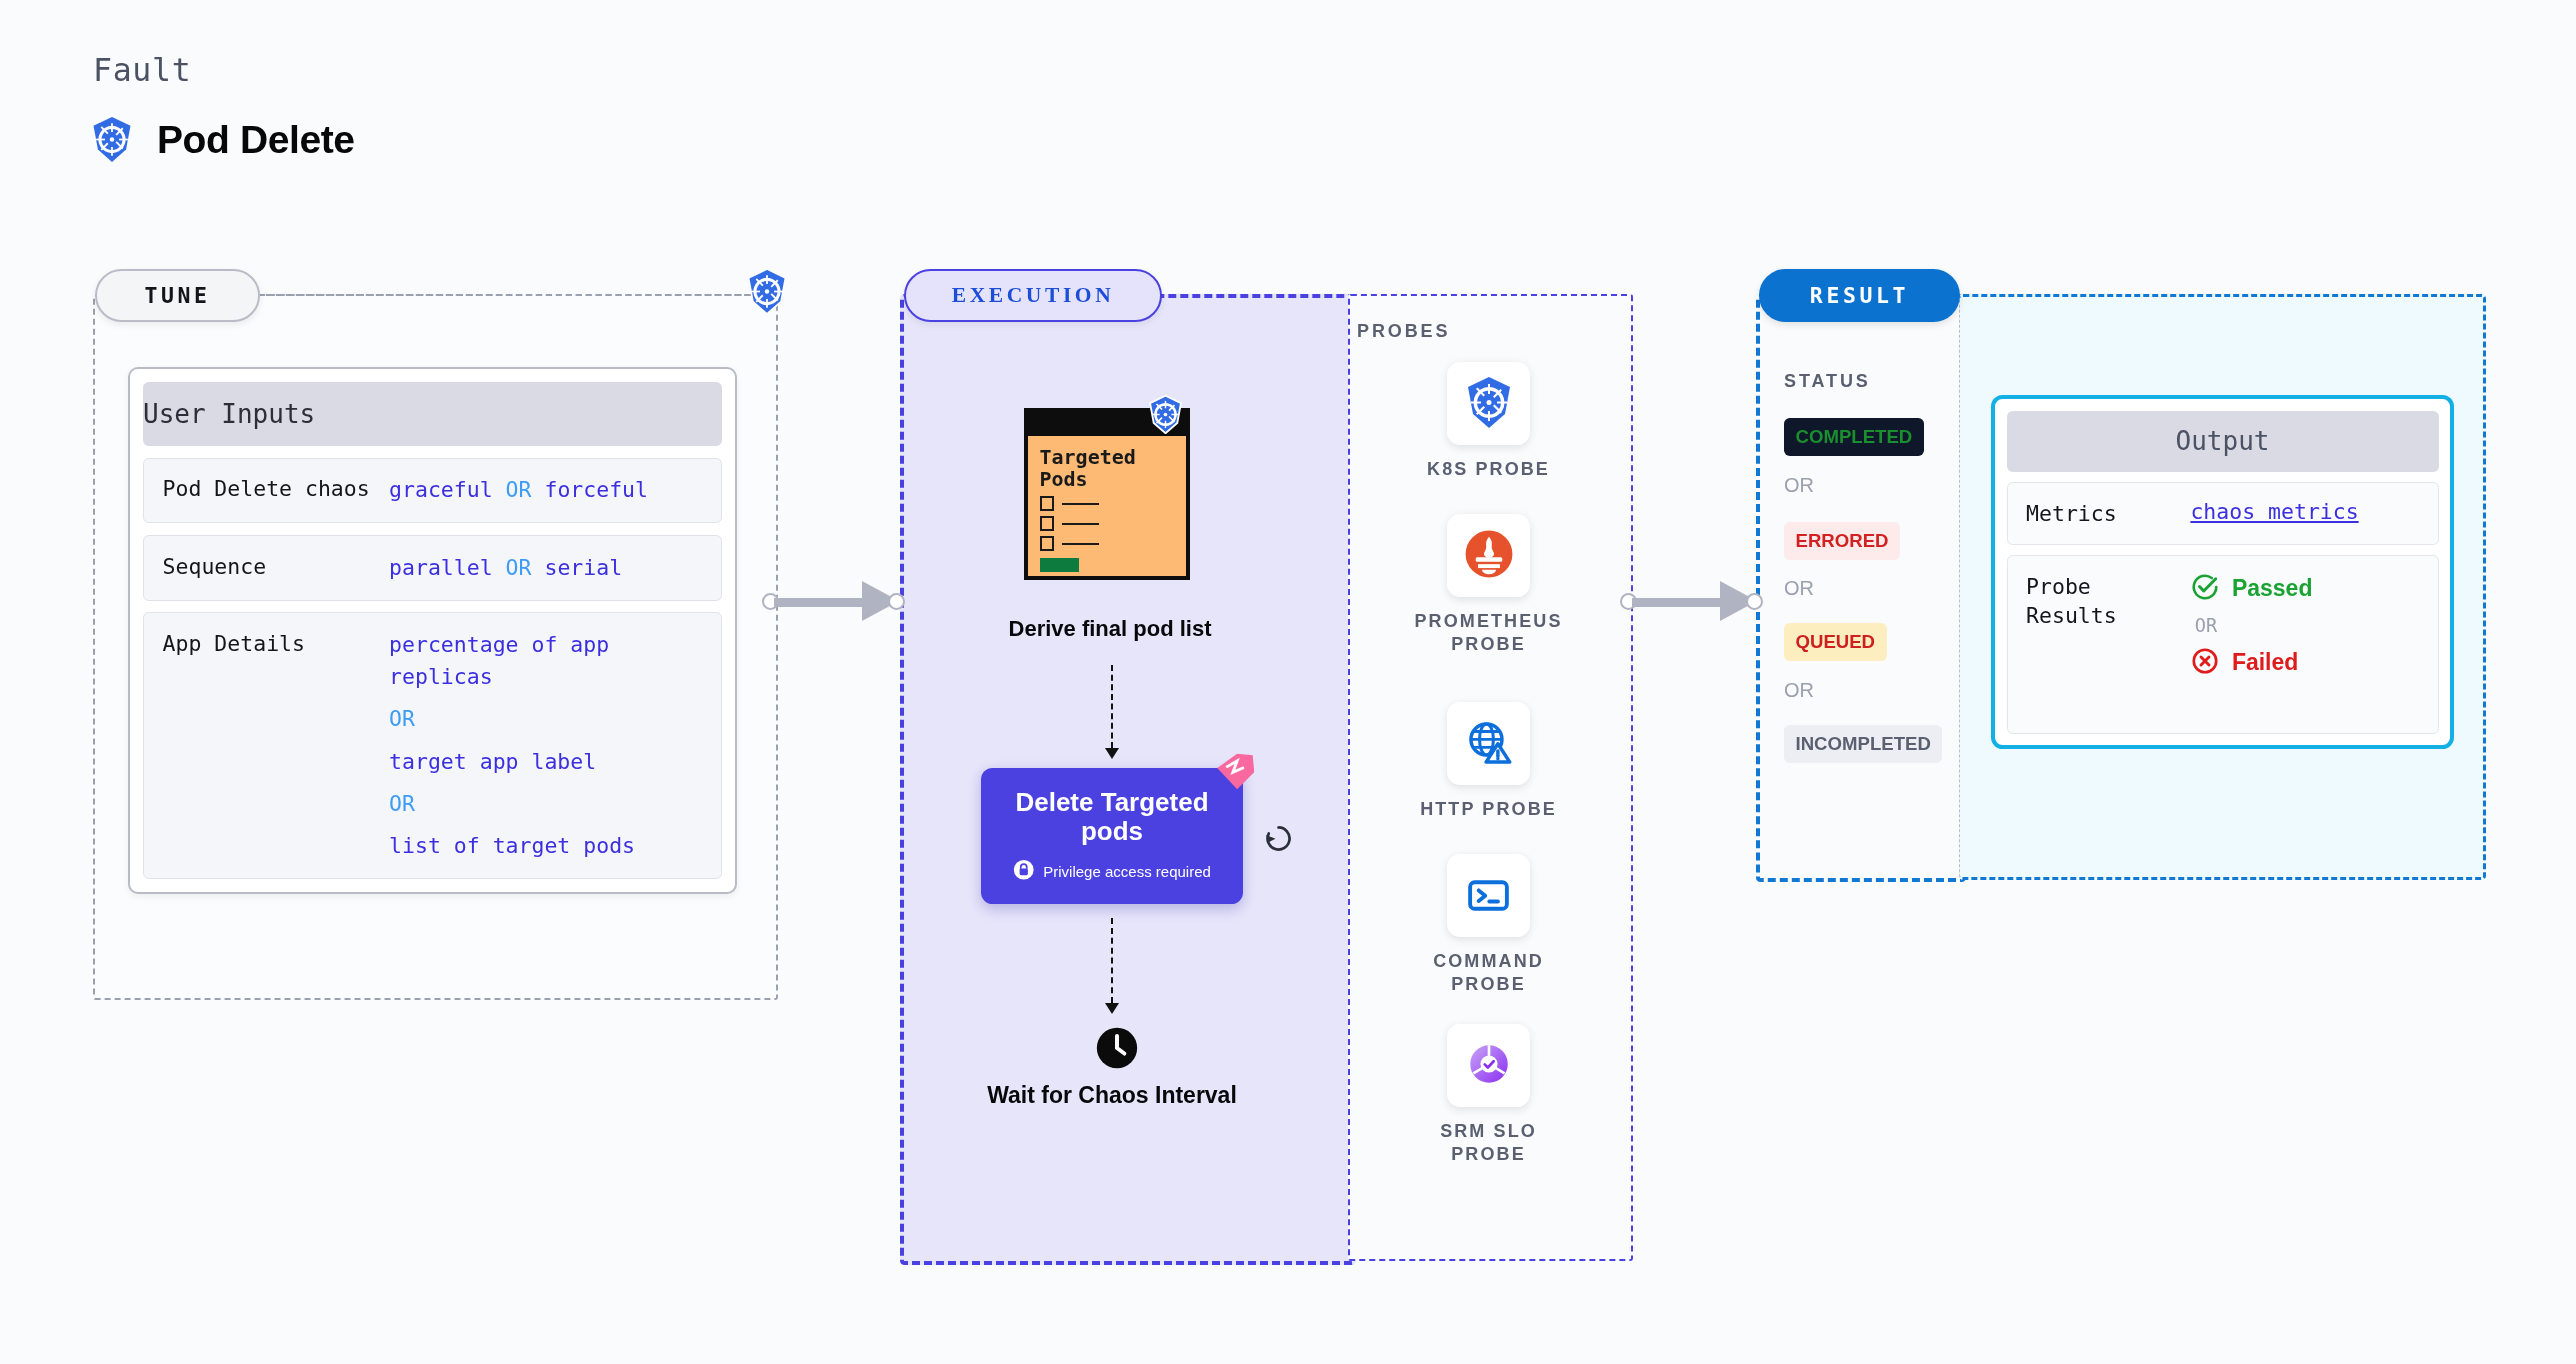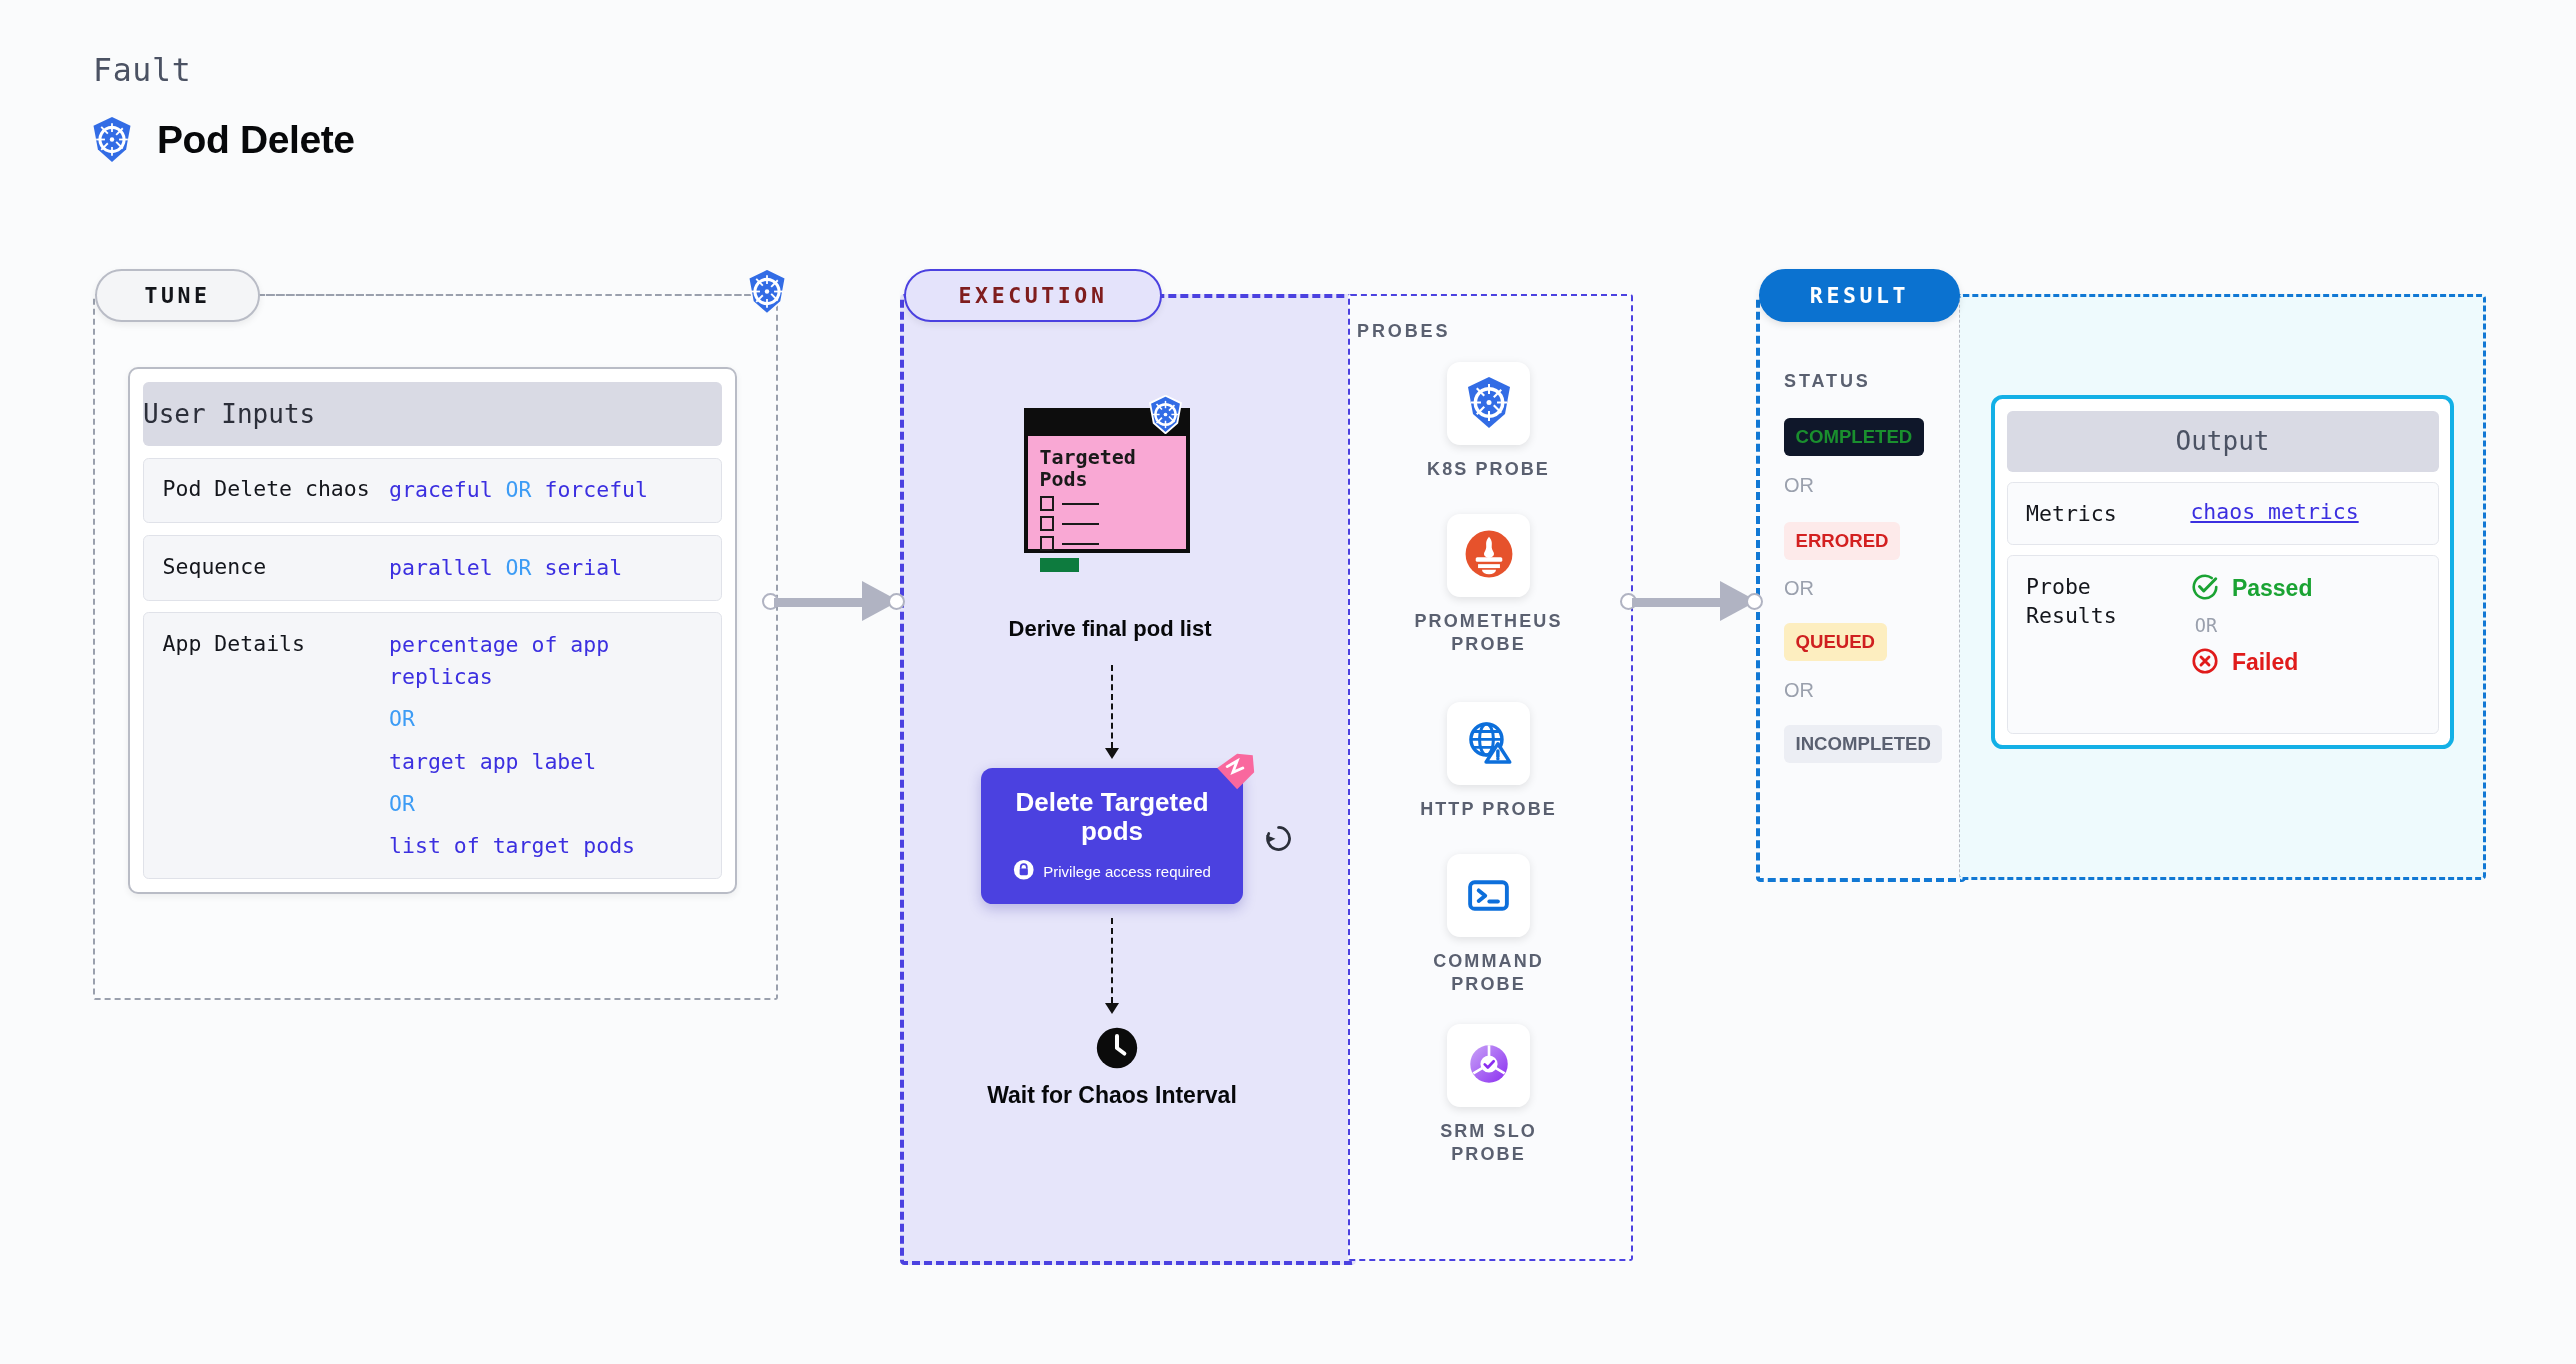--- a/index.html
+++ b/index.html
@@ -43,22 +43,23 @@
   }
   #tune-chip {
     left: 95px; top: 269px; width: 165px; height: 53px;
     background: #f4f5f7; border: 2.1px solid #b9bcc6;
     color: #13151a; font-size: 21.5px;
     box-shadow: 0 2.9px 7.2px rgba(0,0,0,0.07);
   }
   #execution-chip {
     left: 904px; top: 269px; width: 258px; height: 53px;
     background: #e4e3fb; border: 2.9px solid #4b41e0;
-    color: #7f1d1d; font-size: 21.5px;
+    color: #1d4ed8; font-size: 21.5px;
     box-shadow: 0 2.9px 7.2px rgba(0,0,0,0.07);
+    font-family: Liberation Serif, serif;
   }
   #result-chip {
     left: 1759px; top: 269px; width: 201px; height: 53px;
     background: #0b72d0; border: none;
     color: #ffffff; font-size: 21.5px;
     box-shadow: 0 2.9px 7.2px rgba(0,0,0,0.10);
   }
 
   
   #tune-panel {
@@ -146,22 +147,22 @@
     font-size: 21.5px; color: #3b2fe0;
     line-height: 1.5;
   }
   .or-blue { color: #3d9cf5; }
   .or-line { color: #3d9cf5; display: block; margin: 10px 0; }
   .val-line { display: block; }
 
   
   #targeted-pods-wrap { left: 1024px; top: 408px; width: 172px; }
   #targeted-pods-card {
-    width: 166px; height: 145px;
-    background: #f9a8d4; border: 4.3px solid #0d0d0d;
+    width: 166px; height: 172px;
+    background: #fdba74; border: 4.3px solid #0d0d0d;
     box-sizing: border-box;
     position: relative;
   }
   #tp-titlebar { height: 24px; background: #0d0d0d; }
   #tp-body { padding: 10px 11.5px; }
   #tp-title {
     font-family: "DejaVu Sans Mono", monospace;
     font-weight: bold; font-size: 20px; color: #1a1a1a; line-height: 1.12;
   }
   .tp-item { display: flex; align-items: center; gap: 8.6px; margin-top: 5.7px; }

